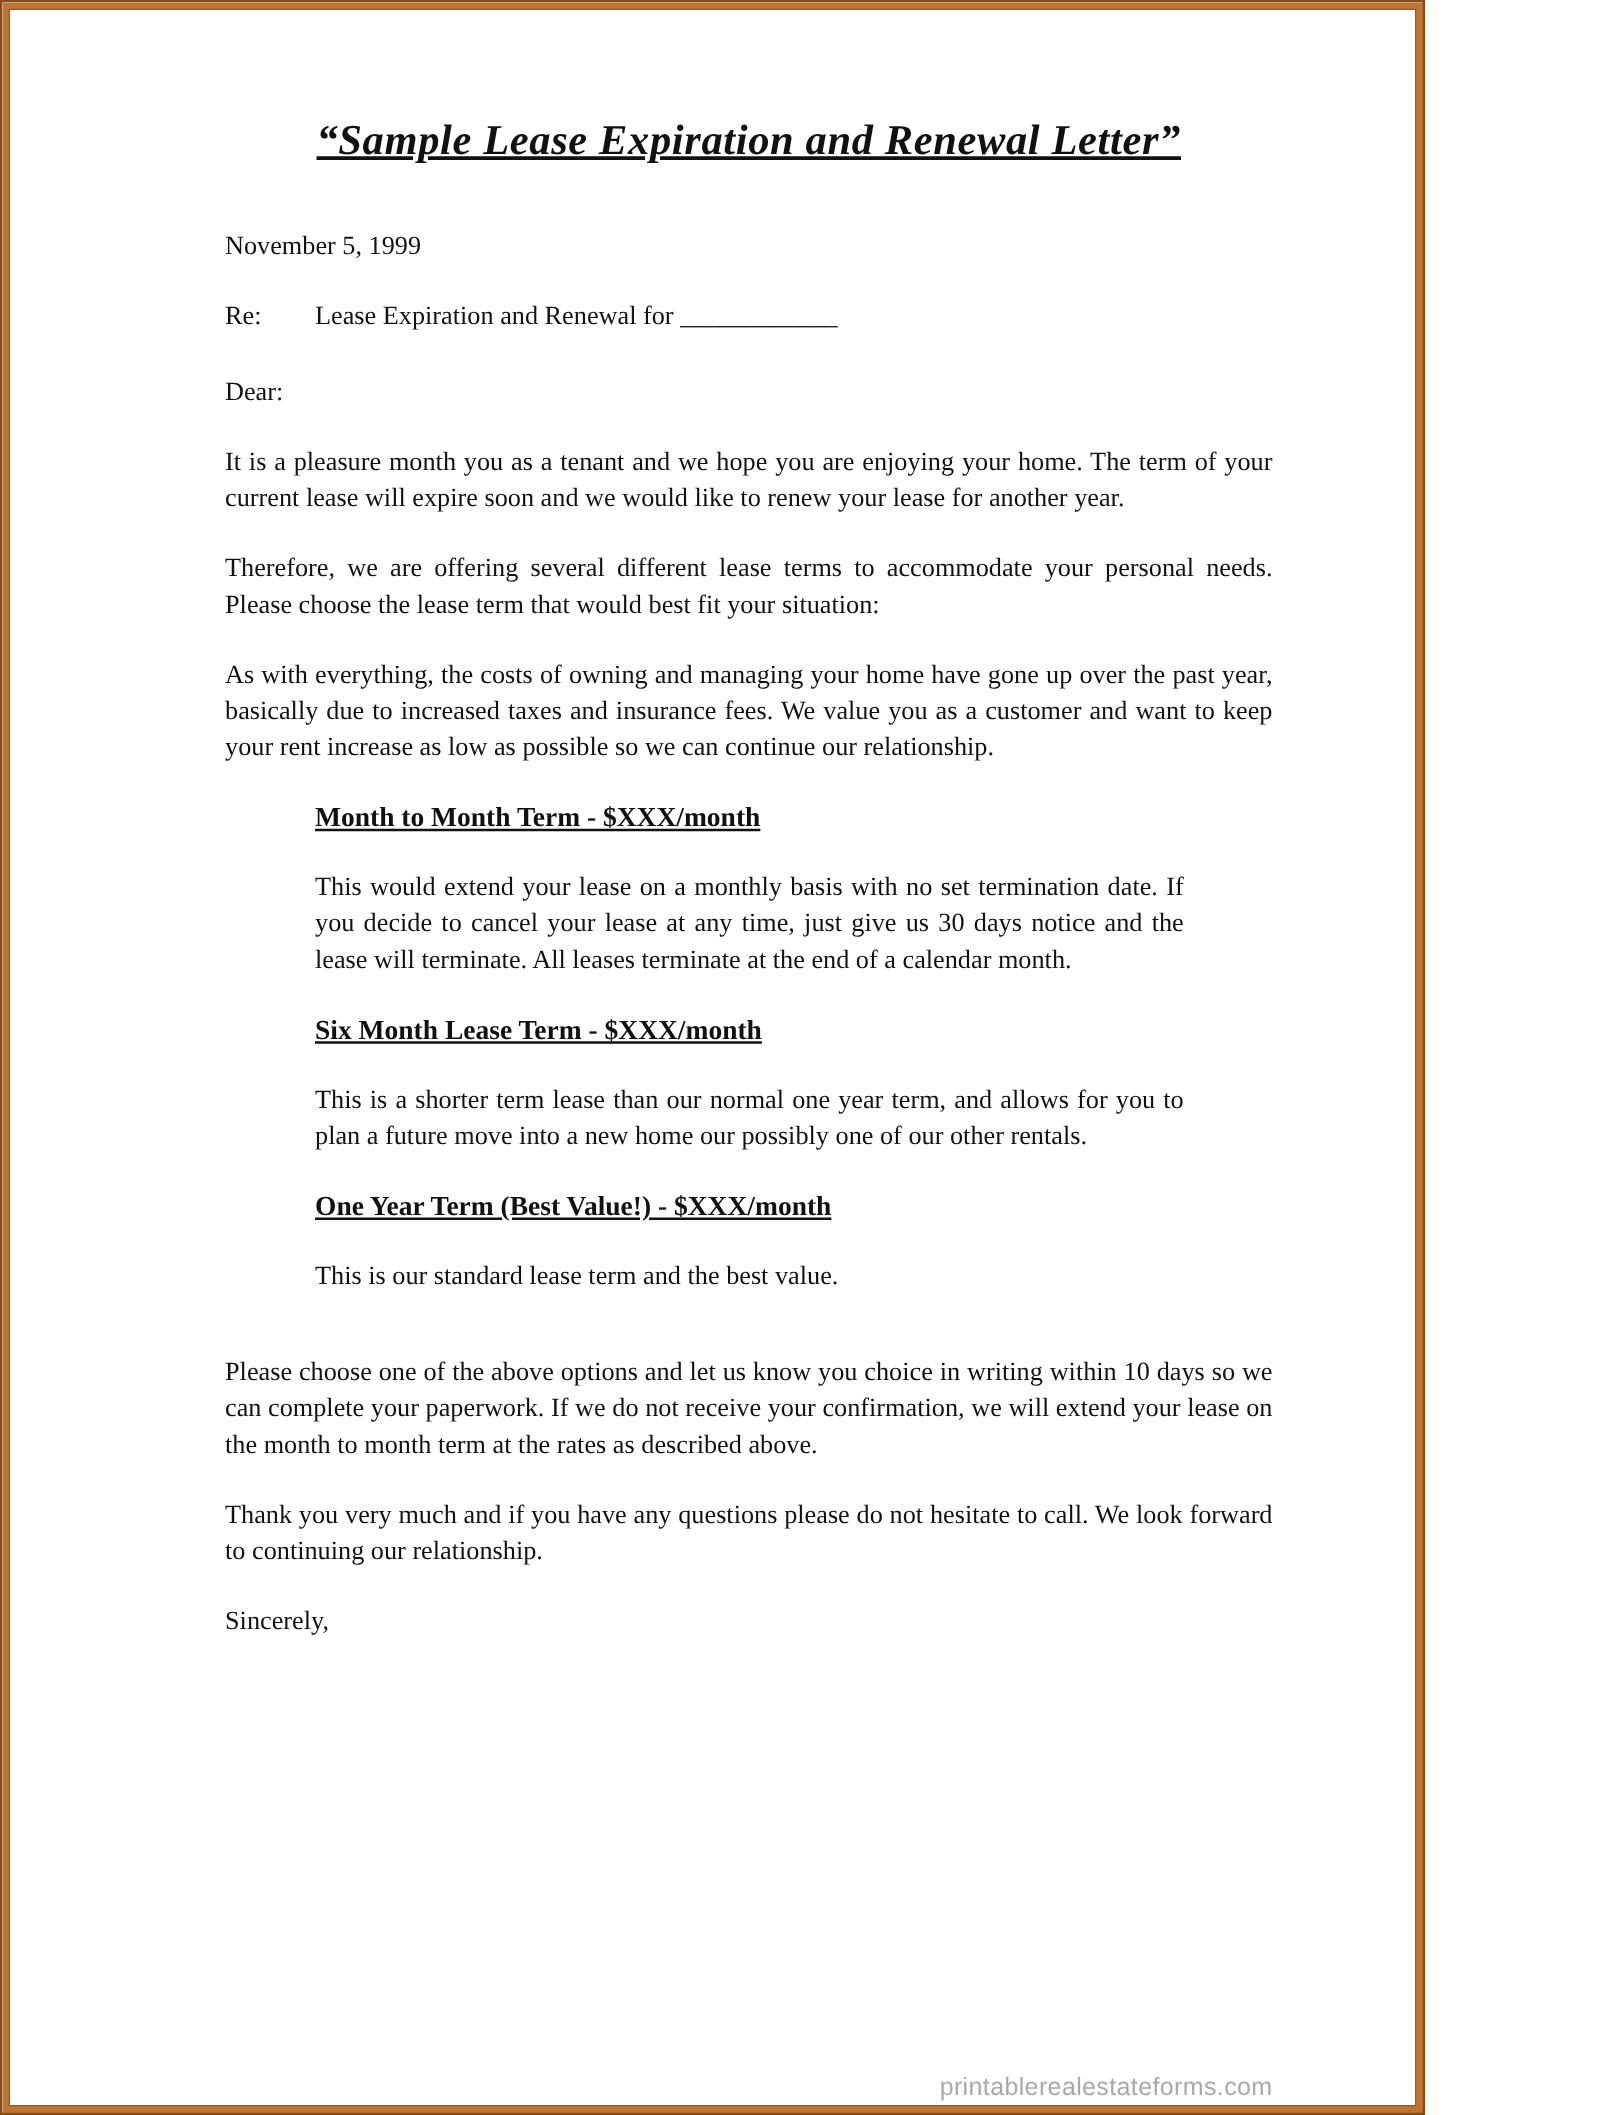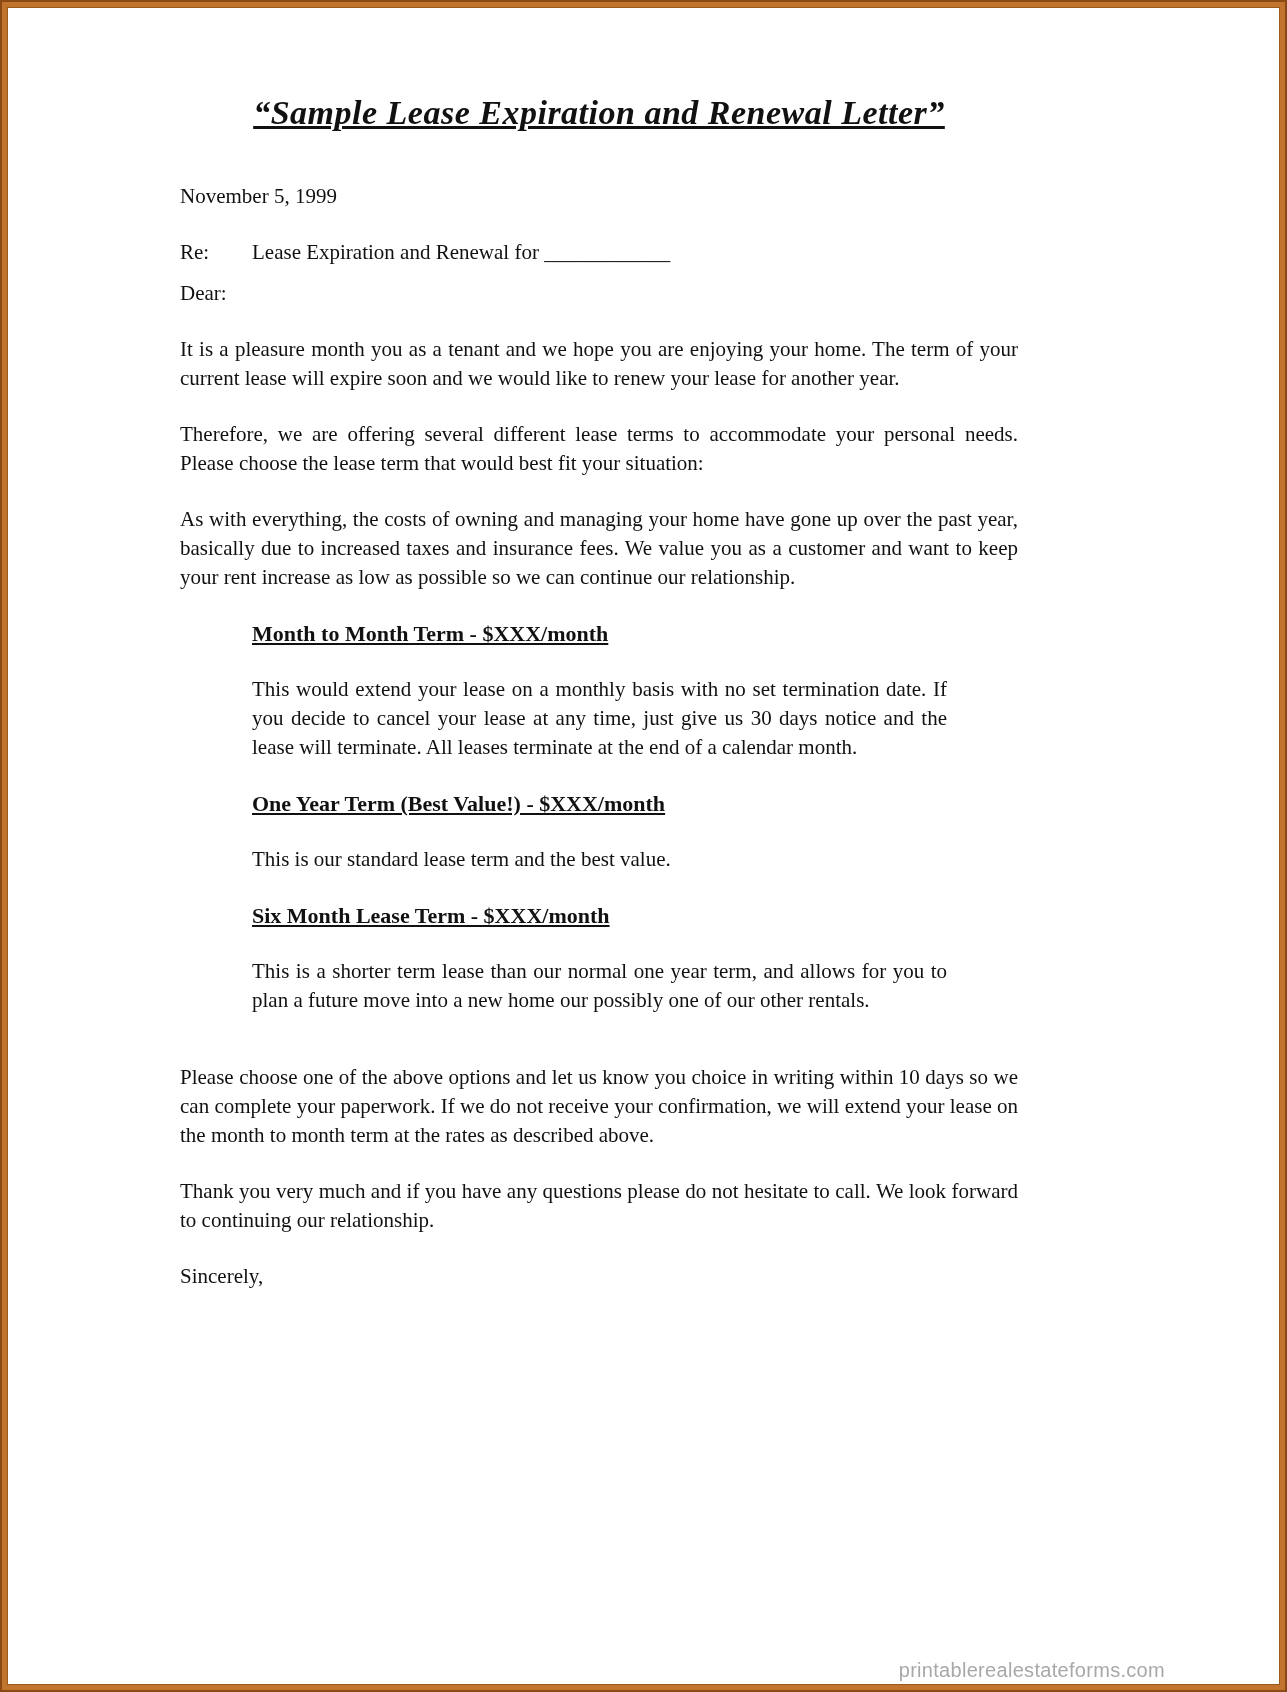--- a/index.html
+++ b/index.html
@@ -3,21 +3,21 @@
 <meta charset="utf-8">
 <style>
   * { margin: 0; padding: 0; box-sizing: border-box; }
   html, body { background: #ffffff; }
   body {
     font-family: "Liberation Serif", "DejaVu Serif", serif;
     color: #111111;
   }
   .page {
     position: relative;
-    width: 1287px;
+    width: 1140px;
     height: 1692px;
     background: #ffffff;
     border: 2px solid #8a4a12;
     box-shadow: inset 0 0 0 5px #c0742e, inset 0 0 0 6px #9c5a1a;
     overflow: hidden;
   }
   .content {
     width: 838px;
     margin-left: 178px;
     padding-top: 88px;
@@ -29,21 +29,21 @@
     line-height: 46px;
     font-weight: bold;
     font-style: italic;
     text-decoration: underline;
     text-align: center;
     margin-bottom: 46px;
     letter-spacing: 0.5px;
   }
   p { margin-bottom: 27px; }
   .just { text-align: justify; }
-  .re-line { margin-bottom: 12px; display: flex; }
+  .re-line { margin-bottom: 32px; display: flex; }
   .re-label { display: inline-block; width: 72px; flex: 0 0 72px; }
   .option { margin-left: 72px; margin-right: 71px; }
   .option-heading {
     font-size: 22px;
     line-height: 29px;
     font-weight: bold;
     text-decoration: underline;
     margin-bottom: 27px;
   }
   .closing-gap { margin-top: 48px; }
@@ -79,27 +79,27 @@
     <p class="just">Therefore, we are offering several different lease terms to accommodate your personal needs.  Please choose the lease term that would best fit your situation:</p>
 
     <p class="just">As with everything, the costs of owning and managing your home have gone up over the past year, basically due to increased taxes and insurance fees.  We value you as a customer and want to keep your rent increase as low as possible so we can continue our relationship.</p>
 
     <div class="option">
       <h2 class="option-heading">Month to Month Term - $XXX/month</h2>
       <p class="just">This would extend your lease on a monthly basis with no set termination date.  If you decide to cancel your lease at any time, just give us 30 days notice and the lease will terminate.  All leases terminate at the end of a calendar month.</p>
     </div>
 
     <div class="option">
-      <h2 class="option-heading">One Year Term (Best Value!) - $XXX/month</h2>
-      <p class="just">This is our standard lease term and the best value.</p>
+      <h2 class="option-heading">Six Month Lease Term - $XXX/month</h2>
+      <p class="just">This is a shorter term lease than our normal one year term, and allows for you to plan a future move into a new home our possibly one of our other rentals.</p>
     </div>
 
     <div class="option">
-      <h2 class="option-heading">Six Month Lease Term - $XXX/month</h2>
-      <p class="just">This is a shorter term lease than our normal one year term, and allows for you to plan a future move into a new home our possibly one of our other rentals.</p>
+      <h2 class="option-heading">One Year Term (Best Value!) - $XXX/month</h2>
+      <p class="just">This is our standard lease term and the best value.</p>
     </div>
 
     <p class="just closing-gap">Please choose one of the above options and let us know you choice in writing within 10 days so we can complete your paperwork.  If we do not receive your confirmation, we will extend your lease on the month to month term at the rates as described above.</p>
 
     <p class="just">Thank you very much and if you have any questions please do not hesitate to call.  We look forward to continuing our relationship.</p>
 
     <p>Sincerely,</p>
 
   </div>
 

